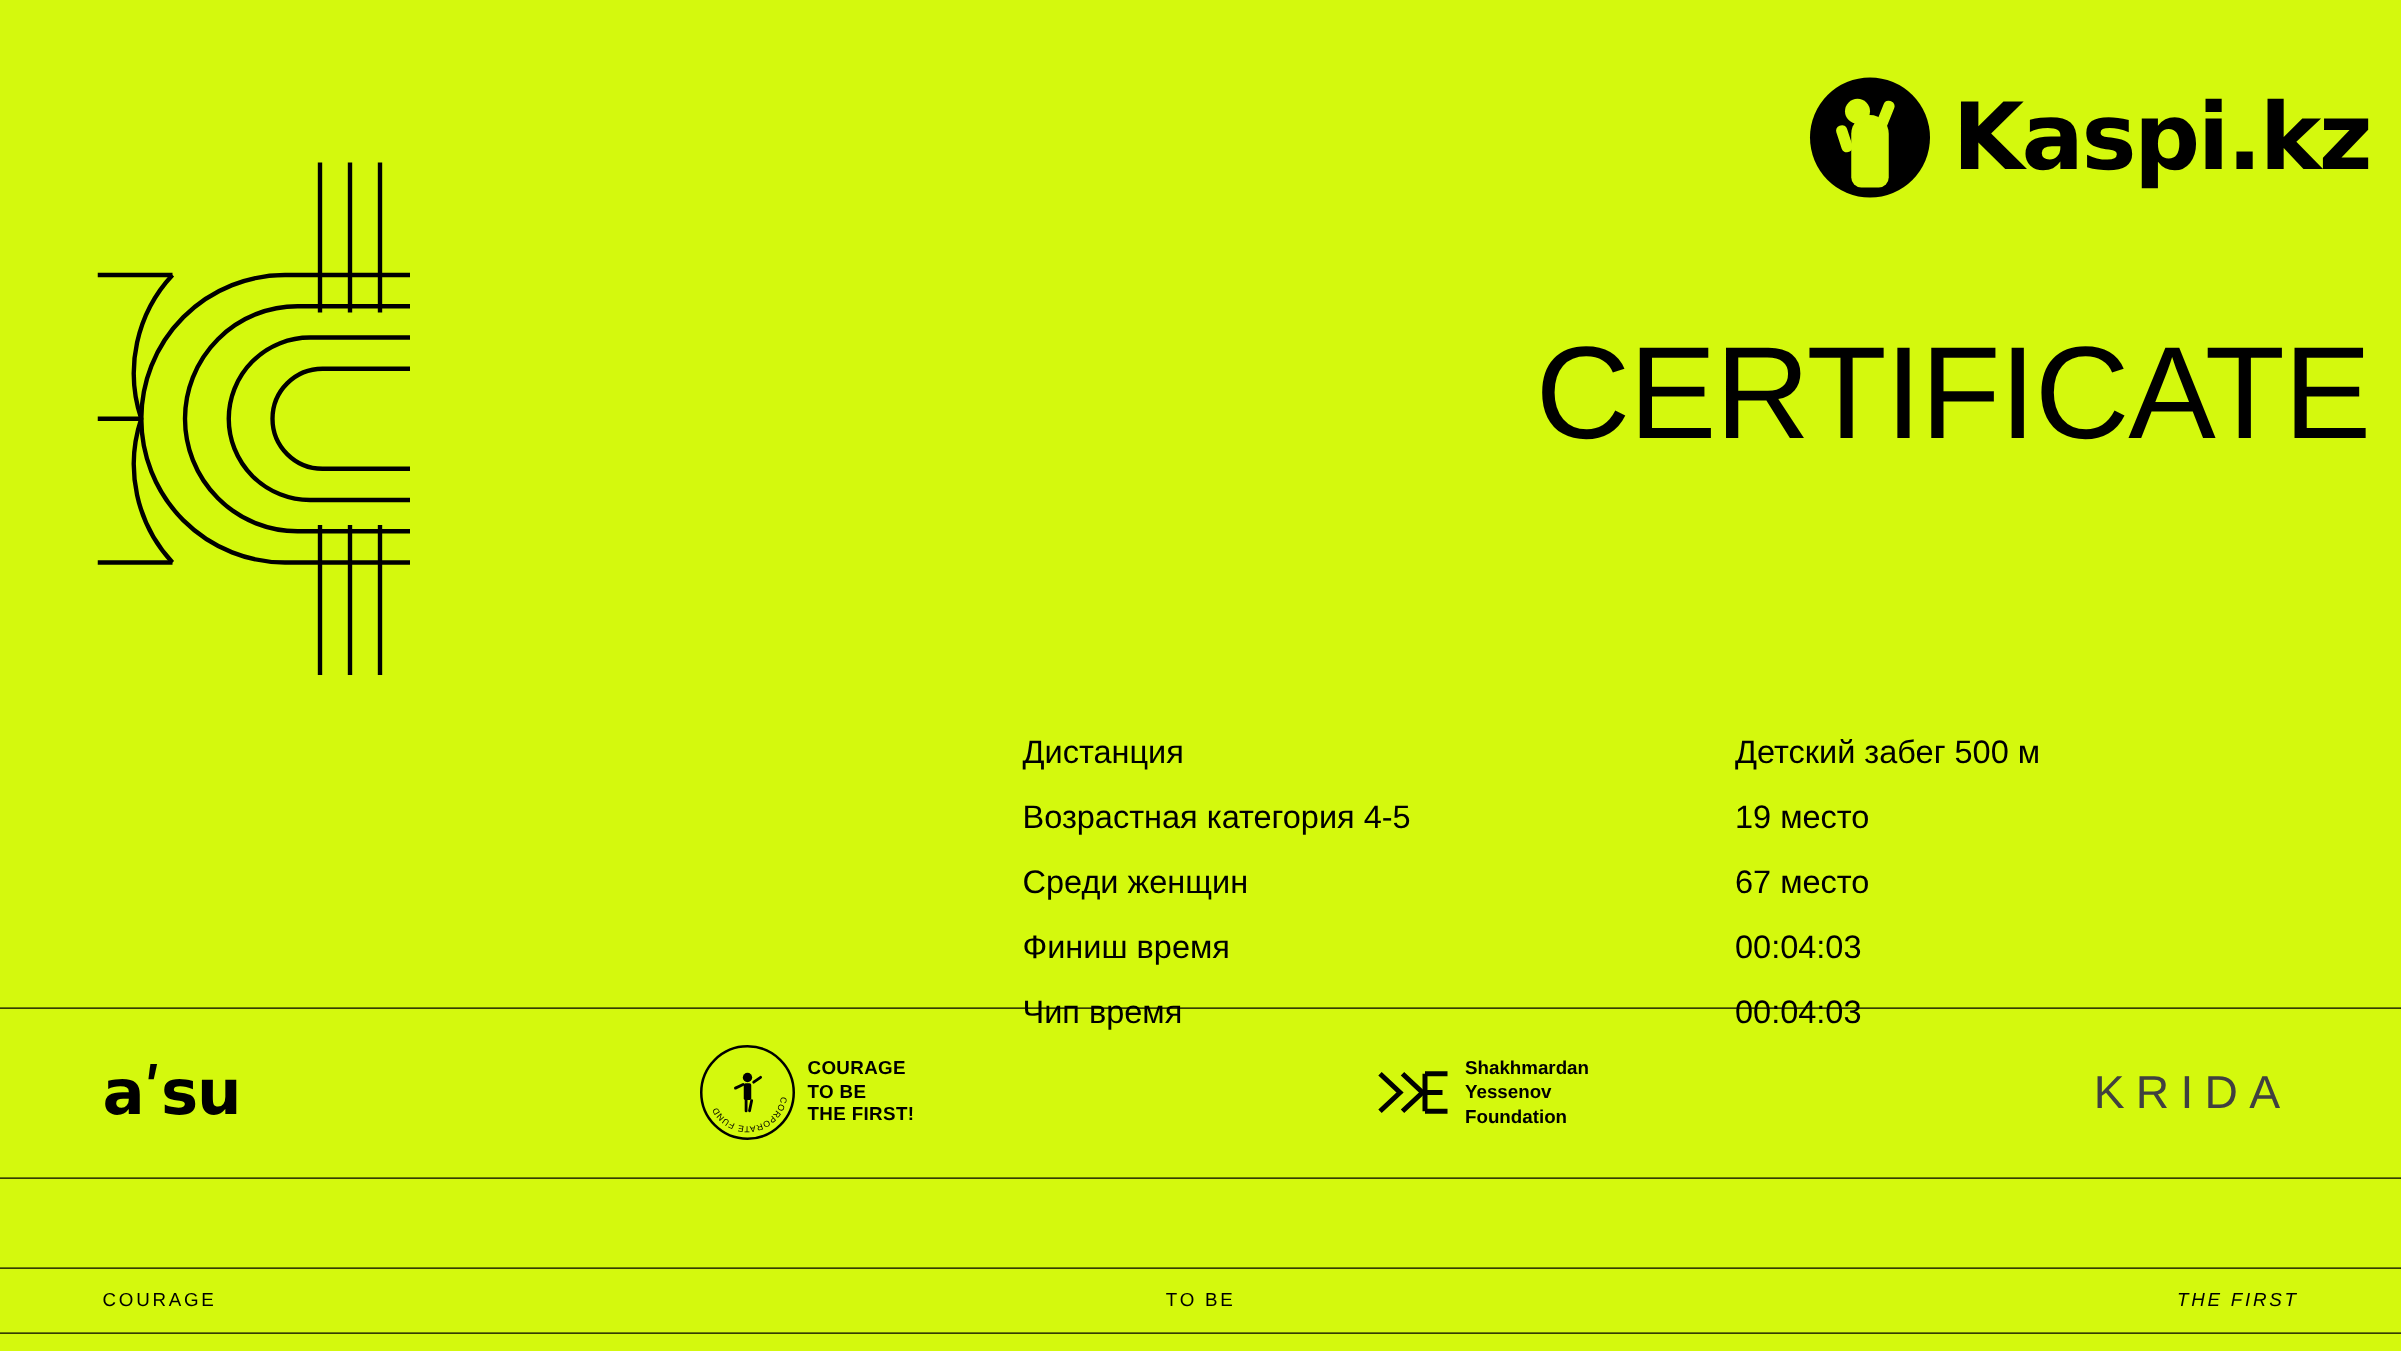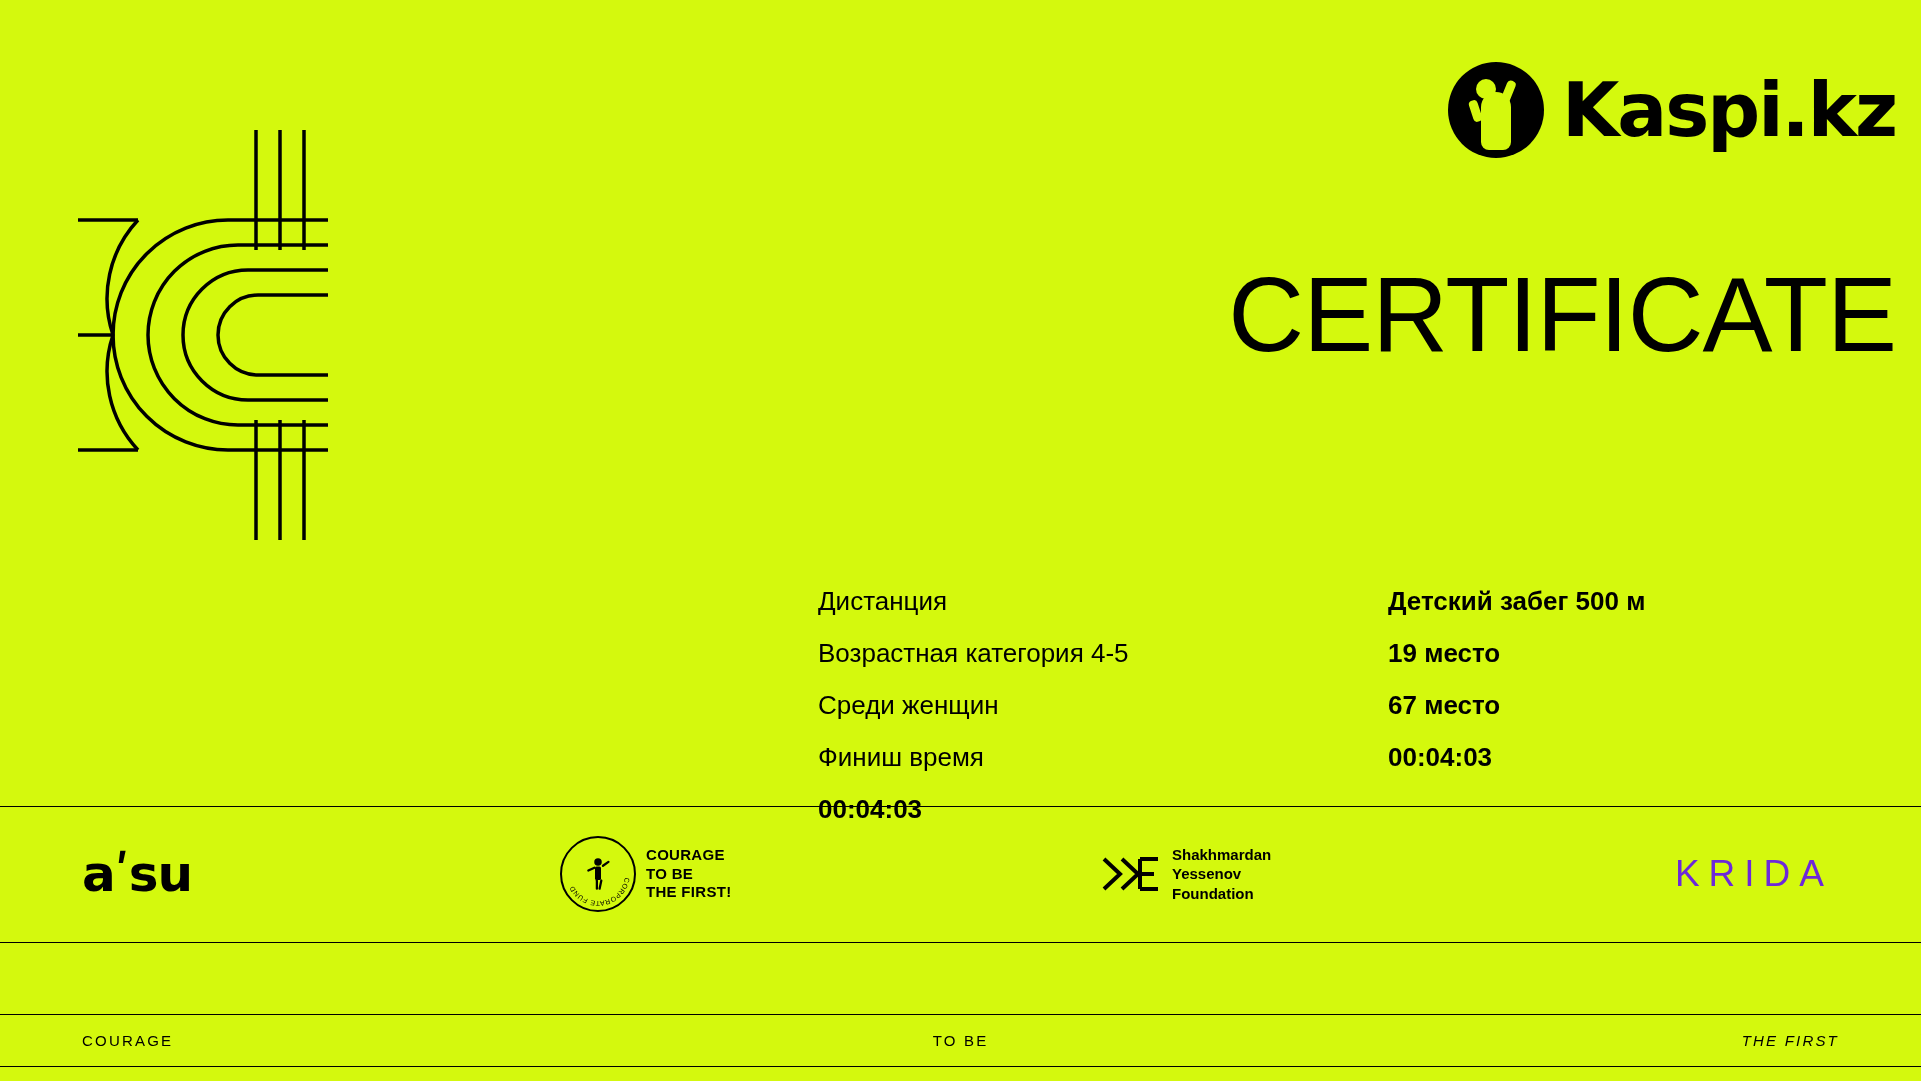--- a/index.html
+++ b/index.html
@@ -139,21 +139,20 @@
     color: #000000;
     line-height: 1;
     padding: 10px 0 16px 0;
   }
   .details-row .lbl {
     width: 570px;
     flex: none;
   }
   .details-row .val {
     flex: 1;
-    font-weight: bold;
   }
 
   
   .rule {
     position: absolute;
     left: 0;
     width: 1921px;
     height: 1px;
     background: #000;
   }
@@ -229,21 +228,21 @@
   .shakh-text {
     font-size: 15px;
     line-height: 1.3;
     font-weight: bold;
   }
   .sponsor-krida {
     position: absolute;
     right: 88px;
     font-size: 37px;
     letter-spacing: 9px;
-    color: #6d28d9;
+    color: #404040;
     font-family: "Liberation Sans", sans-serif;
   }
 
   .tagline {
     position: absolute;
     left: 0;
     top: 1014px;
     width: 1921px;
     height: 52px;
     display: flex;
@@ -308,20 +307,21 @@
     </div>
     <div class="details-row">
       <div class="lbl">Среди женщин</div>
       <div class="val">67 место</div>
     </div>
     <div class="details-row">
       <div class="lbl">Финиш время</div>
       <div class="val">00:04:03</div>
     </div>
     <div class="details-row">
+      <div class="lbl">Чип время</div>
       <div class="val">00:04:03</div>
     </div>
   </div>
 
   <div class="rule rule-a"></div>
   <div class="rule rule-b"></div>
   <div class="rule rule-c"></div>
   <div class="rule rule-d"></div>
 
   <div class="sponsors">

